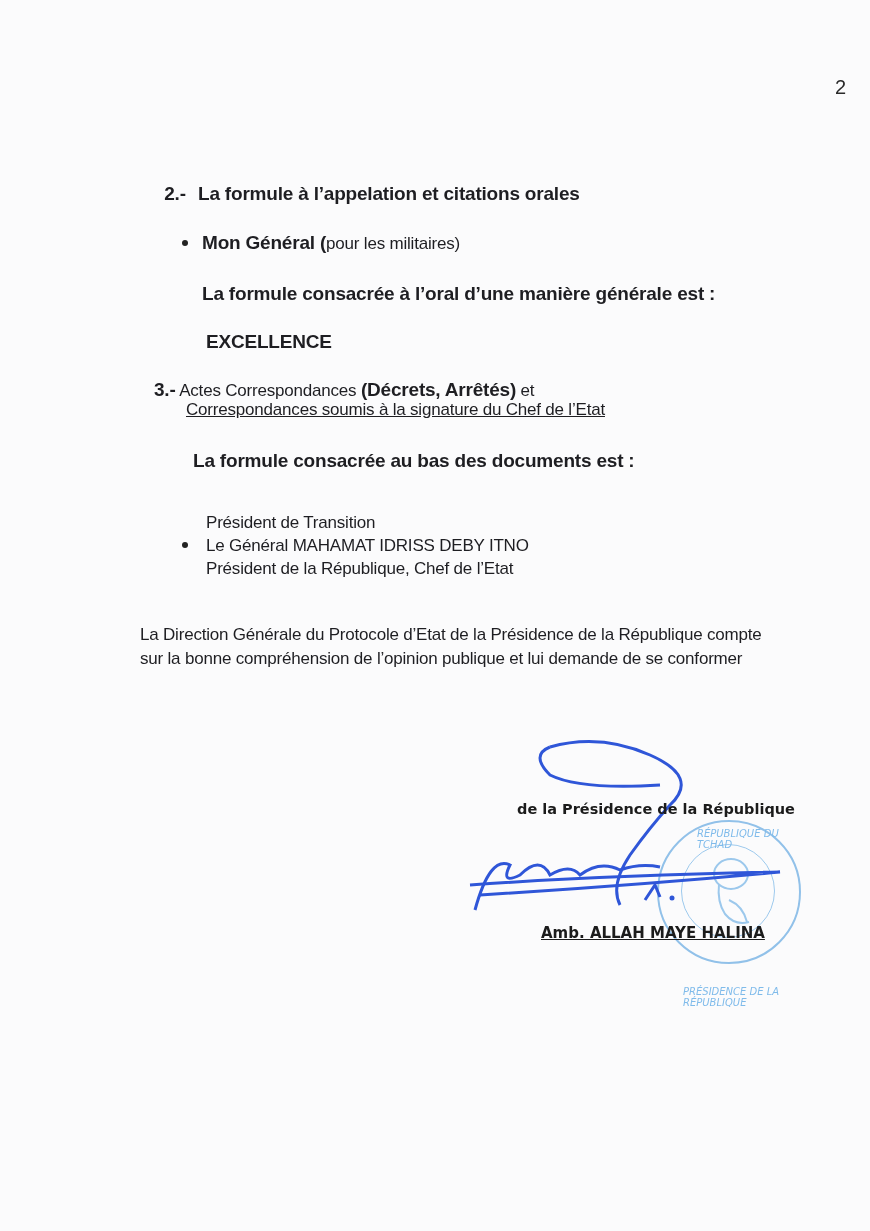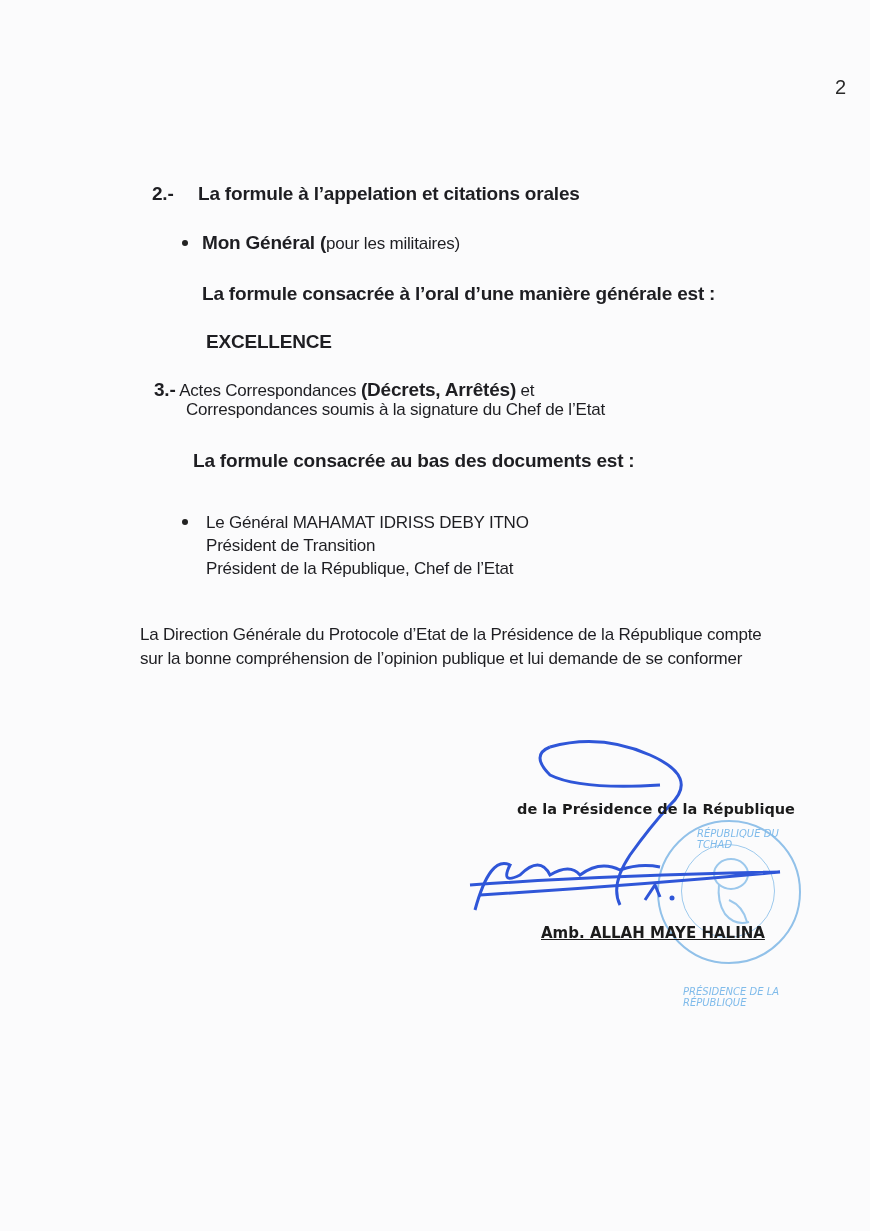--- a/index.html
+++ b/index.html
@@ -18,43 +18,43 @@
   .sig-name { font-family: "DejaVu Sans", sans-serif; font-weight: bold; font-size: 15px; text-decoration: underline; color: #1b1b1b; }
   .stamp { position: absolute; left: 657px; top: 820px; width: 140px; height: 140px; border-radius: 50%; border: 2px solid #7fb7e6; opacity: 0.85; }
   .stamp-inner { position: absolute; left: 22px; top: 22px; width: 92px; height: 92px; border-radius: 50%; border: 1.5px solid #8cc0ea; }
   .stamp-label { position: absolute; font-size: 10px; color: #6ab0e8; font-family: "DejaVu Sans", sans-serif; font-style: italic; }
 </style>
 </head>
 <body>
 
 <div class="page-number">2</div>
 
-<div class="abs h2" style="left:152px; top:183px;">
+<div class="abs h2" style="left:152px; top:183px;text-align:center;">
   <span style="display:inline-block; width:46px;">2.-</span><span>La formule à l’appelation et citations orales</span>
 </div>
 
 <div class="abs" style="left:182px; top:232px;">
   <span class="bullet"></span><span class="h2">Mon Général (</span><span class="reg">pour les militaires)</span>
 </div>
 
 <div class="abs h2" style="left:202px; top:283px;">La formule consacrée à l’oral d’une manière générale est :</div>
 
 <div class="abs h2" style="left:206px; top:331px;">EXCELLENCE</div>
 
 <div class="abs reg" style="left:154px; top:379px;">
   <span class="h2">3.-</span>
   <span>Actes Correspondances </span><span class="h2">(Décrets, Arrêtés)</span><span> et</span>
 </div>
-<div class="abs reg" style="left:186px; top:400px;">Correspondances soumis à la signature du Chef de l’Etat</div>
+<div class="abs reg" style="left:186px; top:400px;text-decoration:underline;">Correspondances soumis à la signature du Chef de l’Etat</div>
 
 <div class="abs h2" style="left:193px; top:450px;">La formule consacrée au bas des documents est :</div>
 
 <div class="abs reg" style="left:182px; top:511px; line-height:23px;">
+  <div style="padding-left:24px;">Président de Transition</div>
   <div><span class="bullet" style="margin-right:18px;"></span><span>Le Général MAHAMAT IDRISS DEBY ITNO</span></div>
-  <div style="padding-left:24px;">Président de Transition</div>
   <div style="padding-left:24px;">Président de la République, Chef de l’Etat</div>
 </div>
 
 <div class="abs reg" style="left:104px; top:623px; line-height:23.5px;margin-left:36px;">
   <div>La Direction Générale du Protocole d’Etat de la Présidence de la République compte</div>
   <div>sur la bonne compréhension de l’opinion publique et lui demande de se conformer</div>
 </div>
 
 <div class="stamp">
   <div class="stamp-inner"></div>

